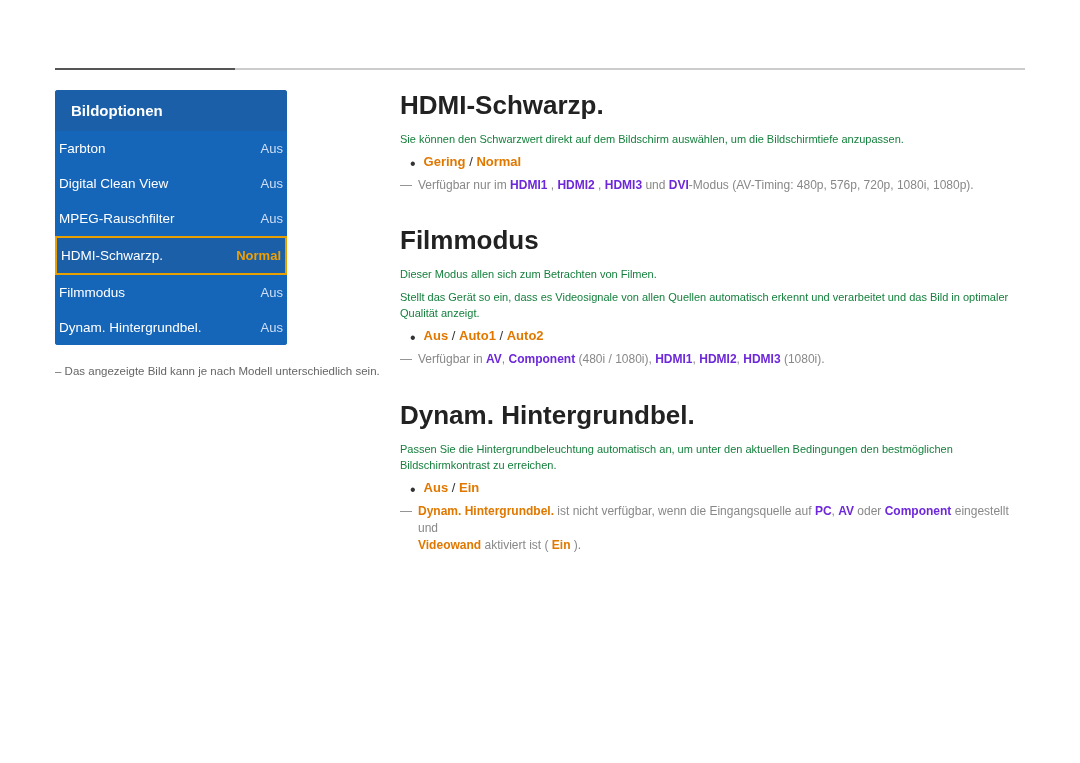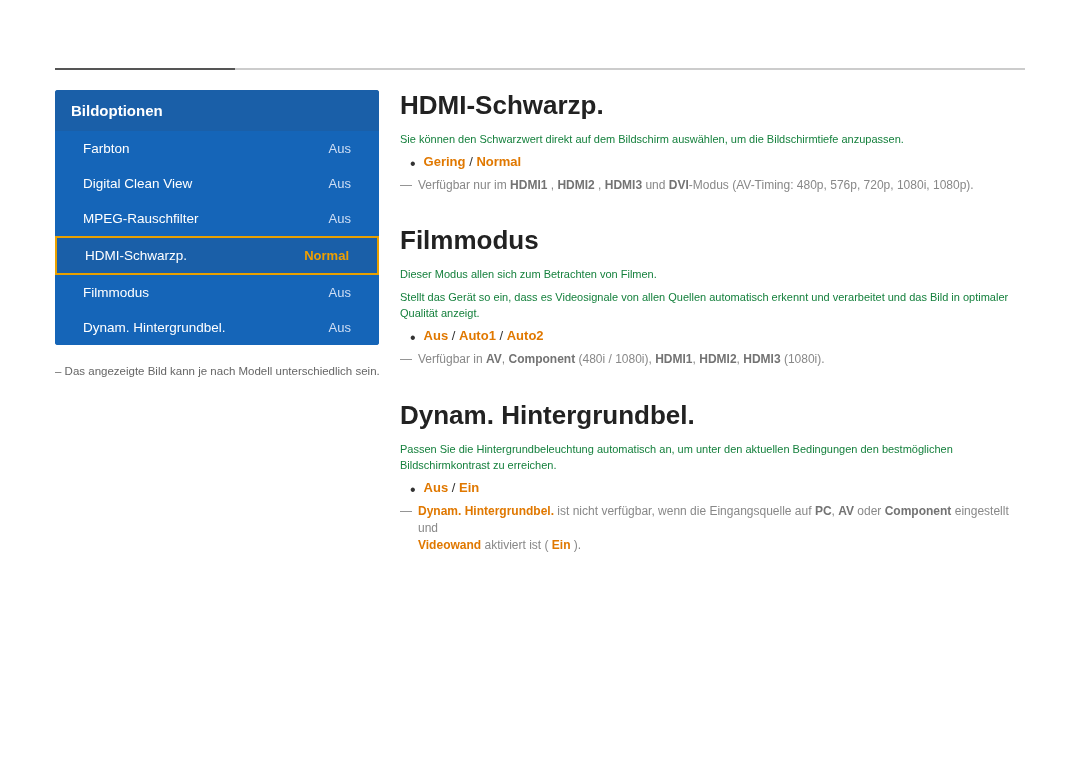--- a/index.html
+++ b/index.html
@@ -21,39 +21,39 @@
       right: 55px;
       height: 2px;
       background: linear-gradient(to right, #555 180px, #ccc 180px);
     }
 
     
     .sidebar {
       position: absolute;
       top: 90px;
       left: 55px;
-      width: 324px;
+      width: 232px;
       background: #1a5fa8;
       border-radius: 3px;
       overflow: hidden;
     }
 
     .sidebar-header {
       background: #1a5fa8;
       color: #ffffff;
       font-size: 15px;
       font-weight: bold;
       padding: 12px 16px;
     }
 
     .sidebar-item {
       display: flex;
       justify-content: space-between;
       align-items: center;
-      padding: 10px 28px;
+      padding: 10px 4px;
       color: #d0dff5;
       font-size: 13.5px;
       cursor: pointer;
       background: #1565b8;
     }
 
     .sidebar-item.active {
       background: #1a5fa8;
       border: 2px solid #e8a000;
       color: #ffffff;
@@ -144,21 +144,21 @@
       line-height: 1.4;
     }
 
     .note-dash {
       margin-right: 6px;
       color: #888;
       flex-shrink: 0;
     }
 
     .note-blue {
-      color: #737373;
+      color: #6d28d9;
       font-weight: bold;
     }
   </style>
 </head>
 <body>
 
 <div class="top-bar"></div>
 
 <div class="sidebar">
   <div class="sidebar-header">Bildoptionen</div>

